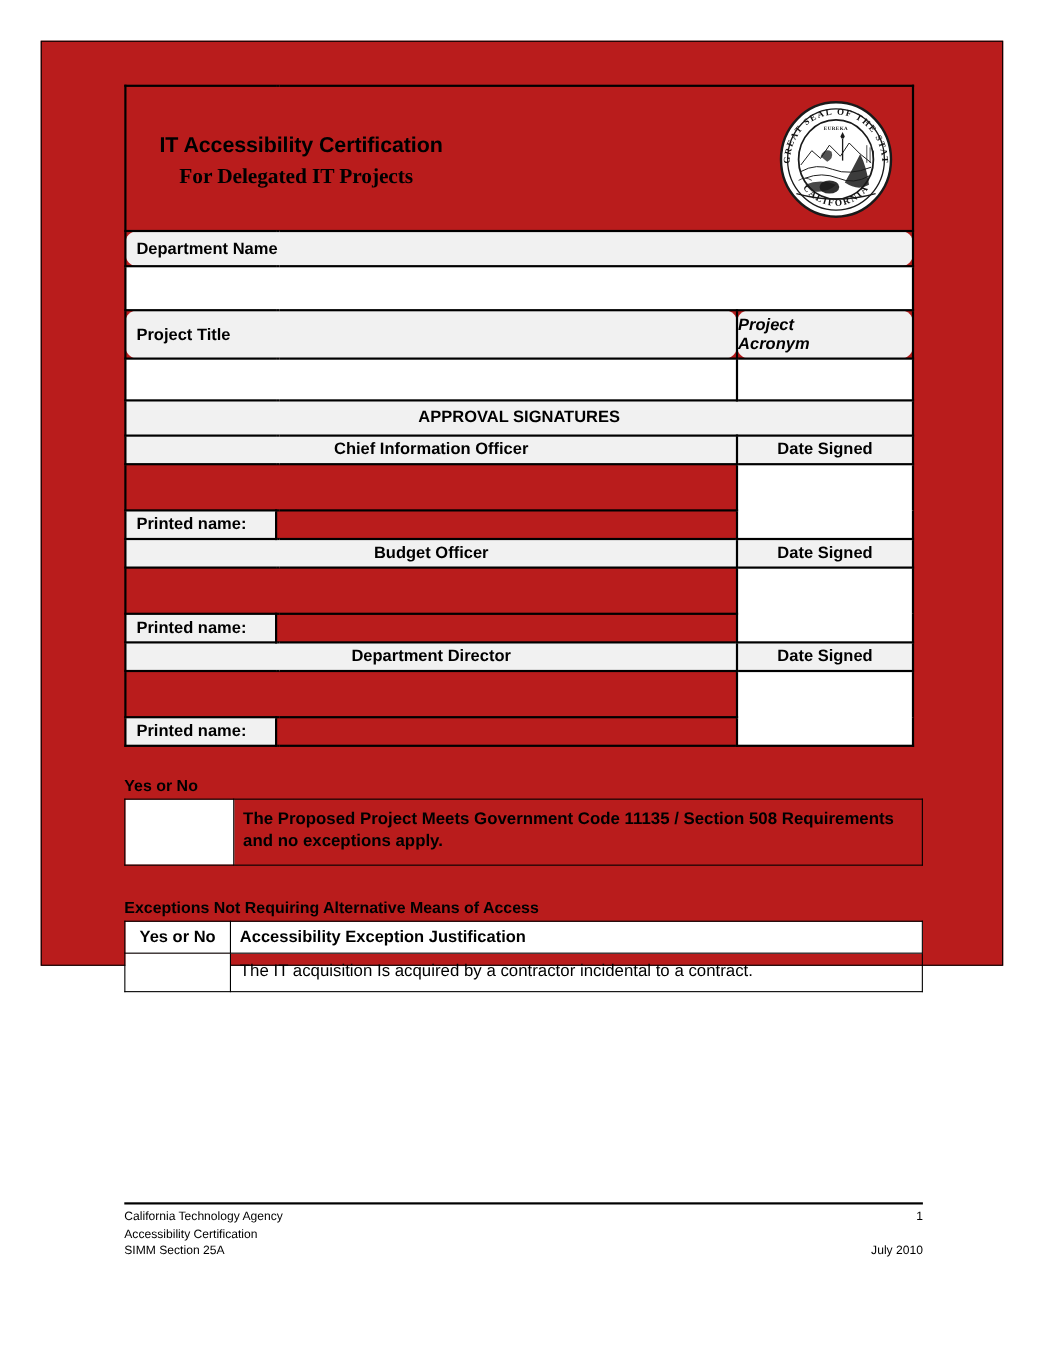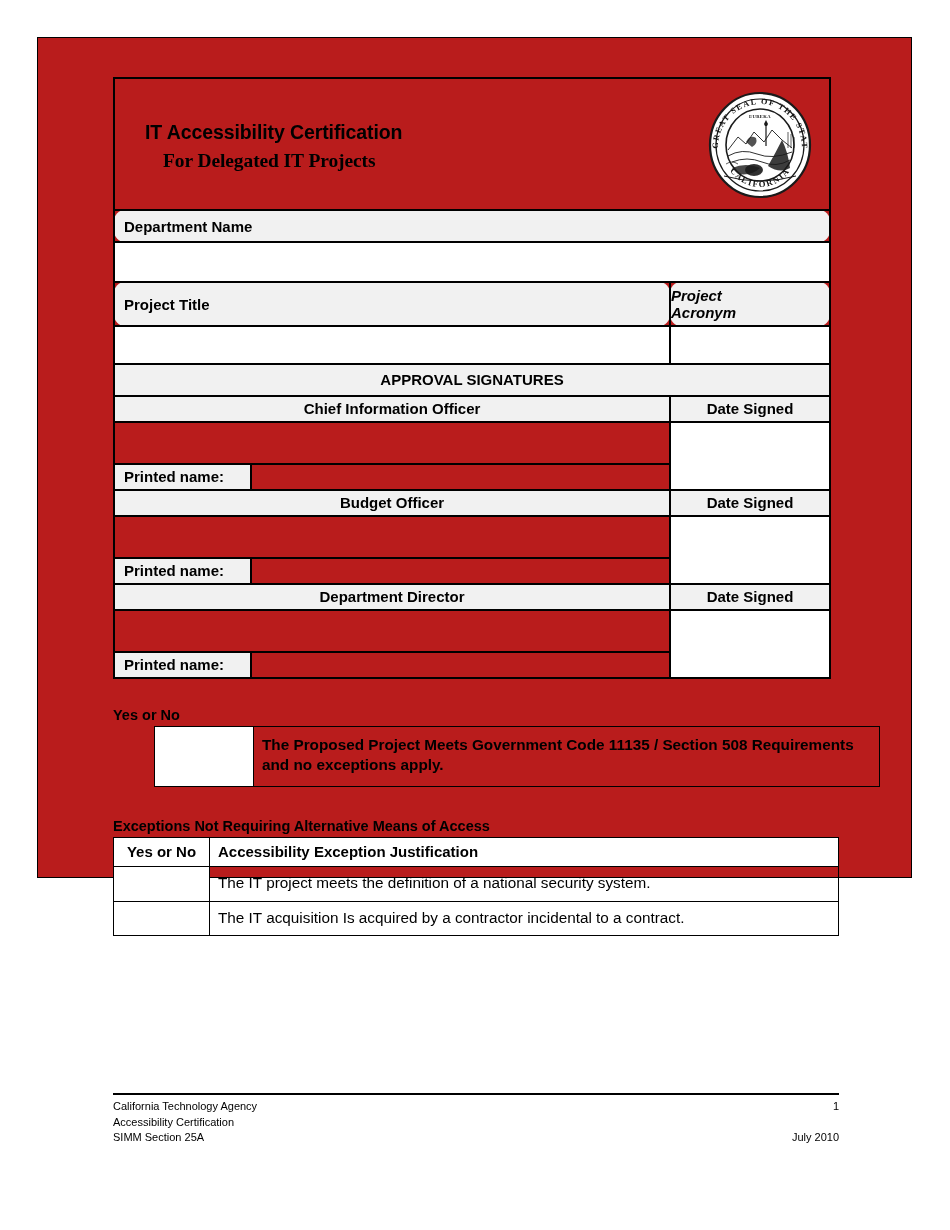--- a/index.html
+++ b/index.html
@@ -116,21 +116,20 @@
   #exceptions-label { top: 780px; }
 
   
   .statement-table {
     position: absolute;
     left: 75px;
     top: 688px;
     width: 726px;
     border-collapse: collapse;
     table-layout: fixed;
-    margin-left: 41px;
   }
   .statement-table td {
     border: 1px solid #000000;
     vertical-align: top;
   }
   .yn-blank { width: 96px; background: #ffffff; }
   .statement-text {
     font-size: 15.3px;
     font-weight: bold;
     line-height: 1.33;
@@ -330,24 +329,20 @@
       <col class="col-yn">
       <col>
     </colgroup>
     <tbody>
         <tr>
       <td class="exc-head exc-head-yn">Yes or No</td>
       <td class="exc-head">Accessibility Exception Justification</td>
     </tr>
     <tr>
       <td class="exc-cell-blank"></td>
-      <td class="exc-body">The IT project meets the definition of a national security system.</td>
-    </tr>
-    <tr>
-      <td class="exc-cell-blank"></td>
       <td class="exc-body">The IT acquisition Is acquired by a contractor incidental to a contract.</td>
     </tr>
   </tbody>
     </table>
 
   <div class="footer">
     <div class="footer-rule"></div>
     <div class="footer-grid">
       <div class="footer-left">
         <div>California Technology Agency</div>

